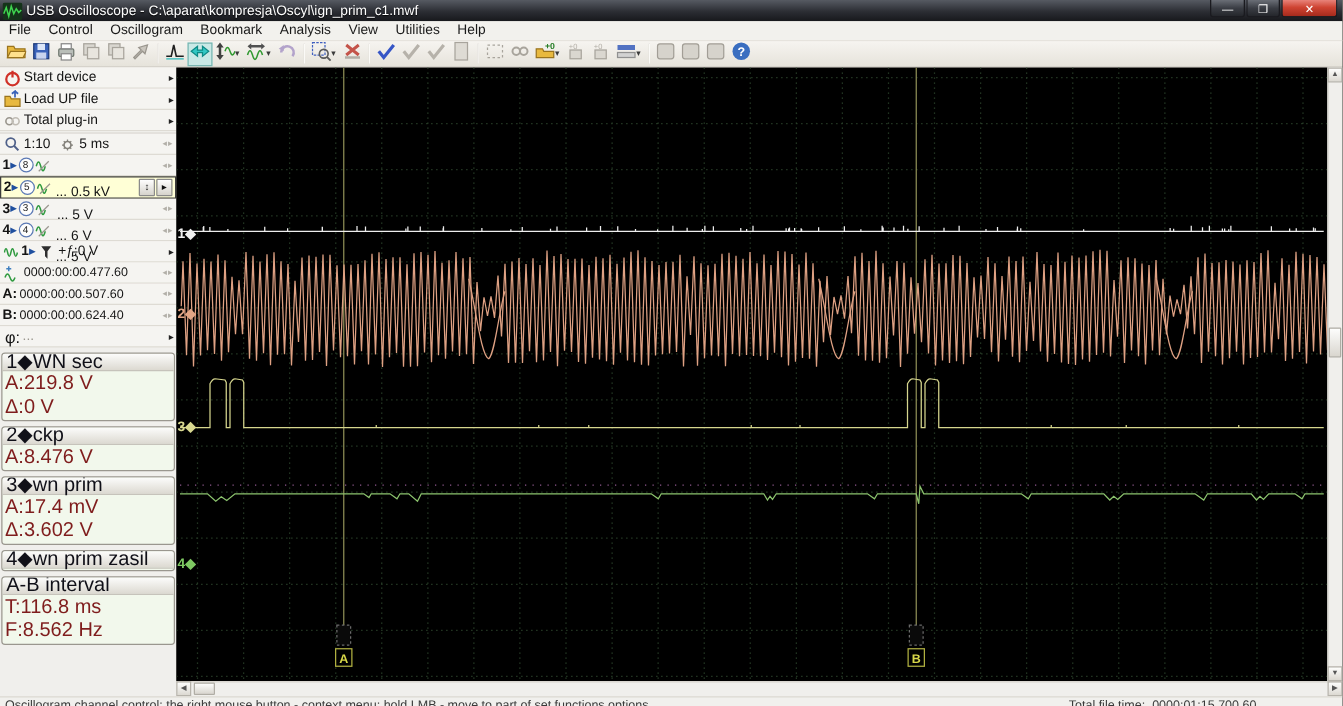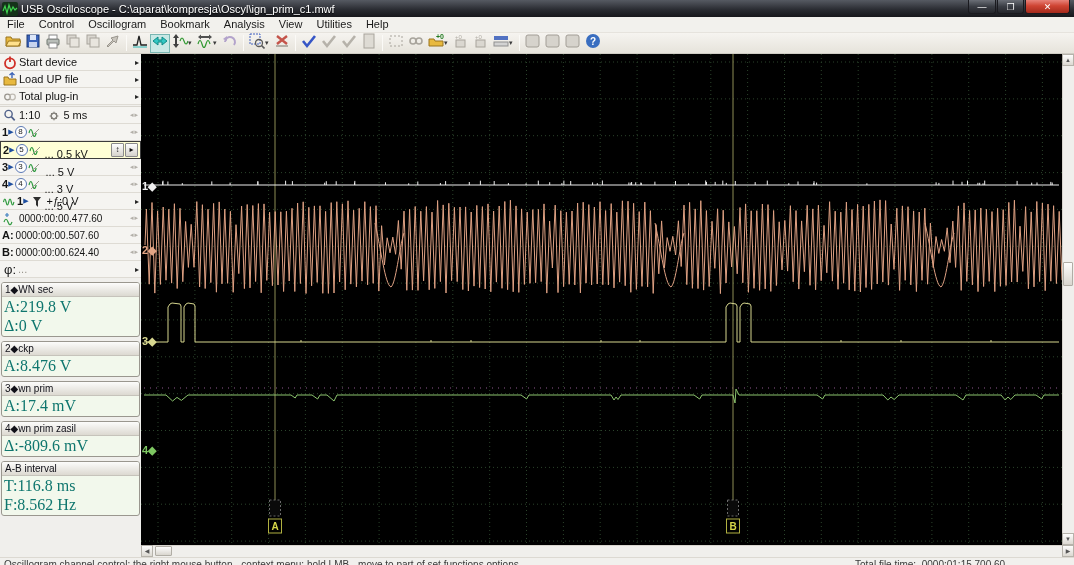--- a/index.html
+++ b/index.html
@@ -51,22 +51,22 @@
     font-size:8px; line-height:10px; text-align:center; background:#fdfdfd; color:#222; margin-right:1px; }
   .range { margin-left:2px;margin-top:44px; }
   .srow.sel { background:#ffffd6; border:1px solid #3c3c3c; height:18px; }
   .selbtn { width:13px; height:14px; font-size:8px; line-height:12px; text-align:center;
     background:linear-gradient(#fefefe,#d6d3cc); border:1px solid #8b8b8b; border-radius:1px; margin-left:1px; color:#111; }
   .timeval { font-size:10px; letter-spacing:0; }
 
   .panel { margin:4px 1px 0 1px; border:1px solid #9a978f; border-radius:3px; overflow:hidden; background:#f2f8ec; }
   .panel:first-of-type { margin-top:4px; }
   .panel-h { height:14px; background:linear-gradient(#fcfcfb,#dcd9d1); border-bottom:1px solid #c6c3bb;
-    font-size:10px; line-height:13px; padding-left:3px; color:#101018; }
-  .panel-b { padding:0 2px 1px 2px; font-size:16px; line-height:19px; color:#0f766e;font-family:Liberation Serif, serif; }
+    font-size:16px; line-height:13px; padding-left:3px; color:#101018; }
+  .panel-b { padding:0 2px 1px 2px; font-size:16px; line-height:19px; color:#7f1d1d; }
 
   
   .plot { position:absolute; top:54px; left:141px; width:921px; height:491px; background:#000; }
 
   
   .vscroll { position:absolute; top:54px; left:1062px; width:12px; height:491px; background:#f0efec; border-left:1px solid #d8d5ce; }
   .hscroll { position:absolute; top:545px; left:141px; width:933px; height:12px; background:#f0efec; border-top:1px solid #d8d5ce; }
   .sbtn { position:absolute; width:12px; height:12px; background:linear-gradient(#fdfdfc,#dcd9d2);
     border:1px solid #b6b3ab; font-size:6px; color:#555; text-align:center; line-height:10px; }
   .sthumb { position:absolute; background:linear-gradient(#fdfdfc,#d9d6cf); border:1px solid #b0ada5; border-radius:1px; }
@@ -356,21 +356,21 @@
     <div class="srow">
       <span class="chnum">3</span>
       <span class="charr">▶</span>
       <span class="badge">3</span>
       <span class="sic">
         <svg width="14" height="15" viewBox="0 0 14 15">
           <path d="M1 8 q1.8-7 3.6 0 t3.6 0" fill="none" stroke="#2f9a3f" stroke-width="1.2"></path>
           <path d="M3 12 l8-8" stroke="#9a968e"></path>
         </svg>
       </span>
-      <span class="range">... 3 V</span>
+      <span class="range">... 6 V</span>
       <span class="grayarrs">◂▸</span>
     </div>
     <div class="srow">
       <span class="chnum">4</span>
       <span class="charr">▶</span>
       <span class="badge">4</span>
       <span class="sic">
         <svg width="14" height="15" viewBox="0 0 14 15">
           <path d="M1 8 q1.8-7 3.6 0 t3.6 0" fill="none" stroke="#2f9a3f" stroke-width="1.2"></path>
           <path d="M3 12 l8-8" stroke="#9a968e"></path>
@@ -430,26 +430,26 @@
     <div class="panel">
       <div class="panel-h">2◆ckp</div>
       <div class="panel-b">
         <div>A:8.476 V</div>
       </div>
     </div>
     <div class="panel">
       <div class="panel-h">3◆wn prim</div>
       <div class="panel-b">
         <div>A:17.4 mV</div>
+        <div>Δ:3.602 V</div>
       </div>
     </div>
     <div class="panel">
       <div class="panel-h">4◆wn prim zasil</div>
       <div class="panel-b">
-        <div>Δ:-809.6 mV</div>
       </div>
     </div>
     <div class="panel">
       <div class="panel-h">A-B interval</div>
       <div class="panel-b">
         <div>T:116.8 ms</div>
         <div>F:8.562 Hz</div>
       </div>
     </div>
   </div>

